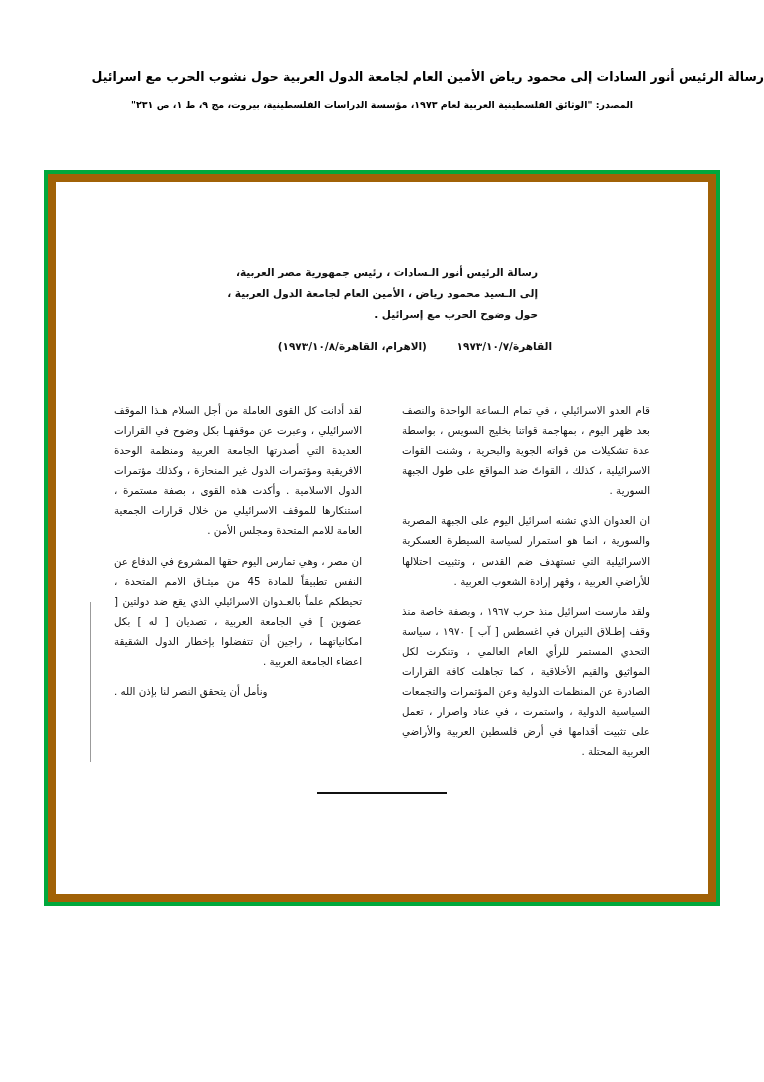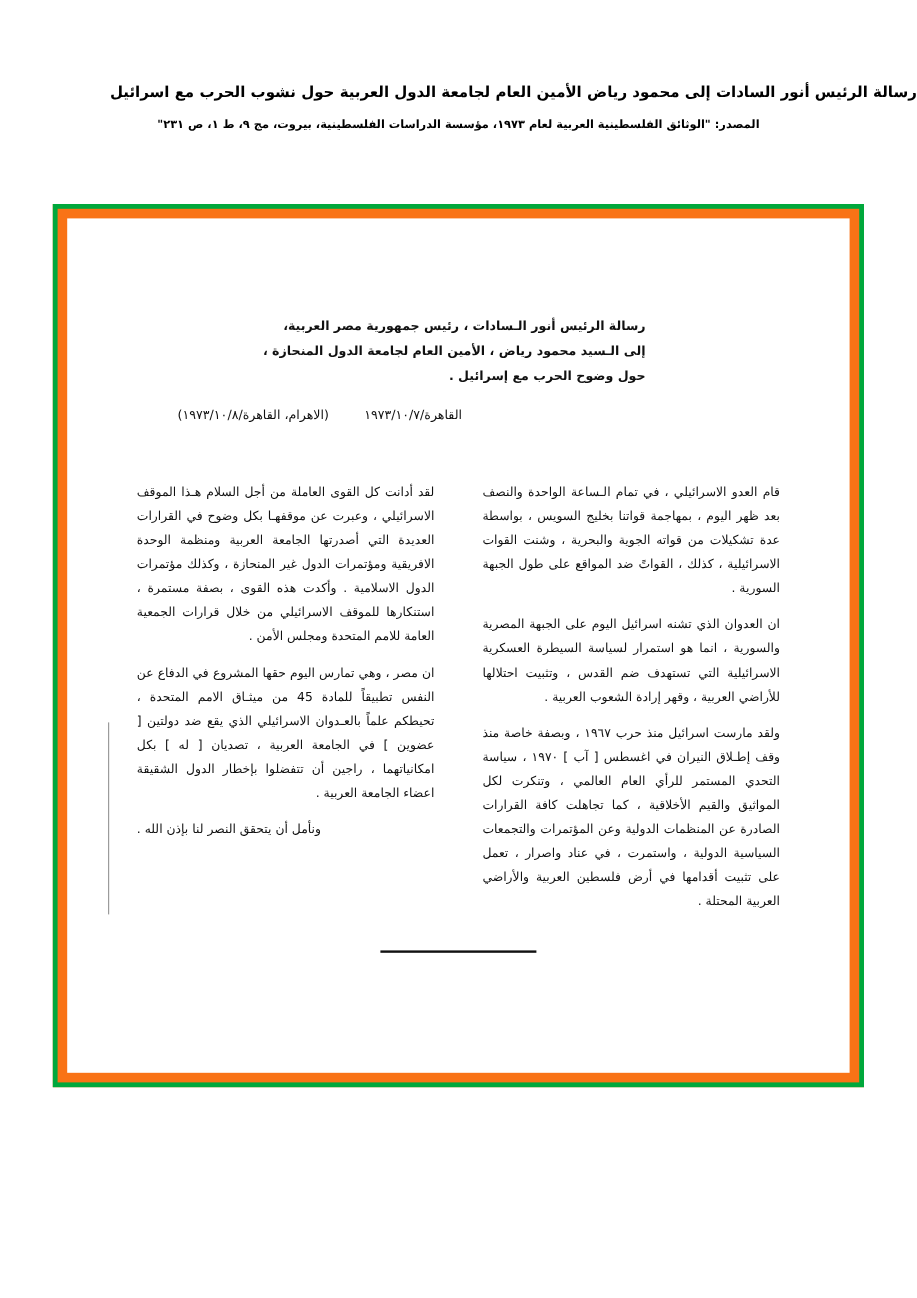--- a/index.html
+++ b/index.html
@@ -49,21 +49,21 @@
   }
 
   
   .scan-frame {
     position: absolute;
     top: 170px;
     left: 44px;
     width: 676px;
     height: 736px;
     border: 4px solid #00a83c;
-    background: #f97316;
+    background: #a16207;
     box-sizing: border-box;
   }
   .scan-inner {
     position: absolute;
     top: 8px;
     left: 8px;
     right: 8px;
     bottom: 8px;
     background: #ffffff;
   }
@@ -90,26 +90,26 @@
     font-weight: bold;
     line-height: 2.0;
     color: #111;
   }
   .letter-head div { white-space: nowrap; }
 
   
   .letter-date {
     position: absolute;
     top: 158px;
-    right: 180px;
+    right: 156px;
     width: 380px;
     direction: rtl;
-    text-align: left;
+    text-align: right;
     font-size: 10.5px;
-    font-weight: normal;
+    font-weight: bold;
     color: #111;
   }
   .letter-date .city { display: inline-block; }
   .letter-date .src  { display: inline-block; margin-right: 26px; }
 
   
   .columns {
     position: absolute;
     top: 218px;
     right: 58px;
@@ -160,21 +160,21 @@
     <div class="doc-source">المصدر: "الوثائق الفلسطينية العربية لعام ١٩٧٣، مؤسسة الدراسات الفلسطينية، بيروت، مج ٩، ط ١، ص ٢٣١"</div>
   </div>
 
   <div class="scan-frame">
     <div class="scan-inner">
 
       <div class="scan-artifact"></div>
 
       <div class="letter-head">
         <div>رسالة الرئيس أنور الـسادات ، رئيس جمهورية مصر العربية،</div>
-        <div>إلى الـسيد محمود رياض ، الأمين العام لجامعة الدول المنحازة ،</div>
+        <div>إلى الـسيد محمود رياض ، الأمين العام لجامعة الدول العربية ،</div>
         <div>حول وضوح الحرب مع إسرائيل .</div>
       </div>
 
       <div class="letter-date">
         <span class="city">القاهرة/١٩٧٣/١٠/٧</span>
         <span class="src">(الاهرام، القاهرة/١٩٧٣/١٠/٨)</span>
       </div>
 
       <div class="columns">
         <div class="col">

